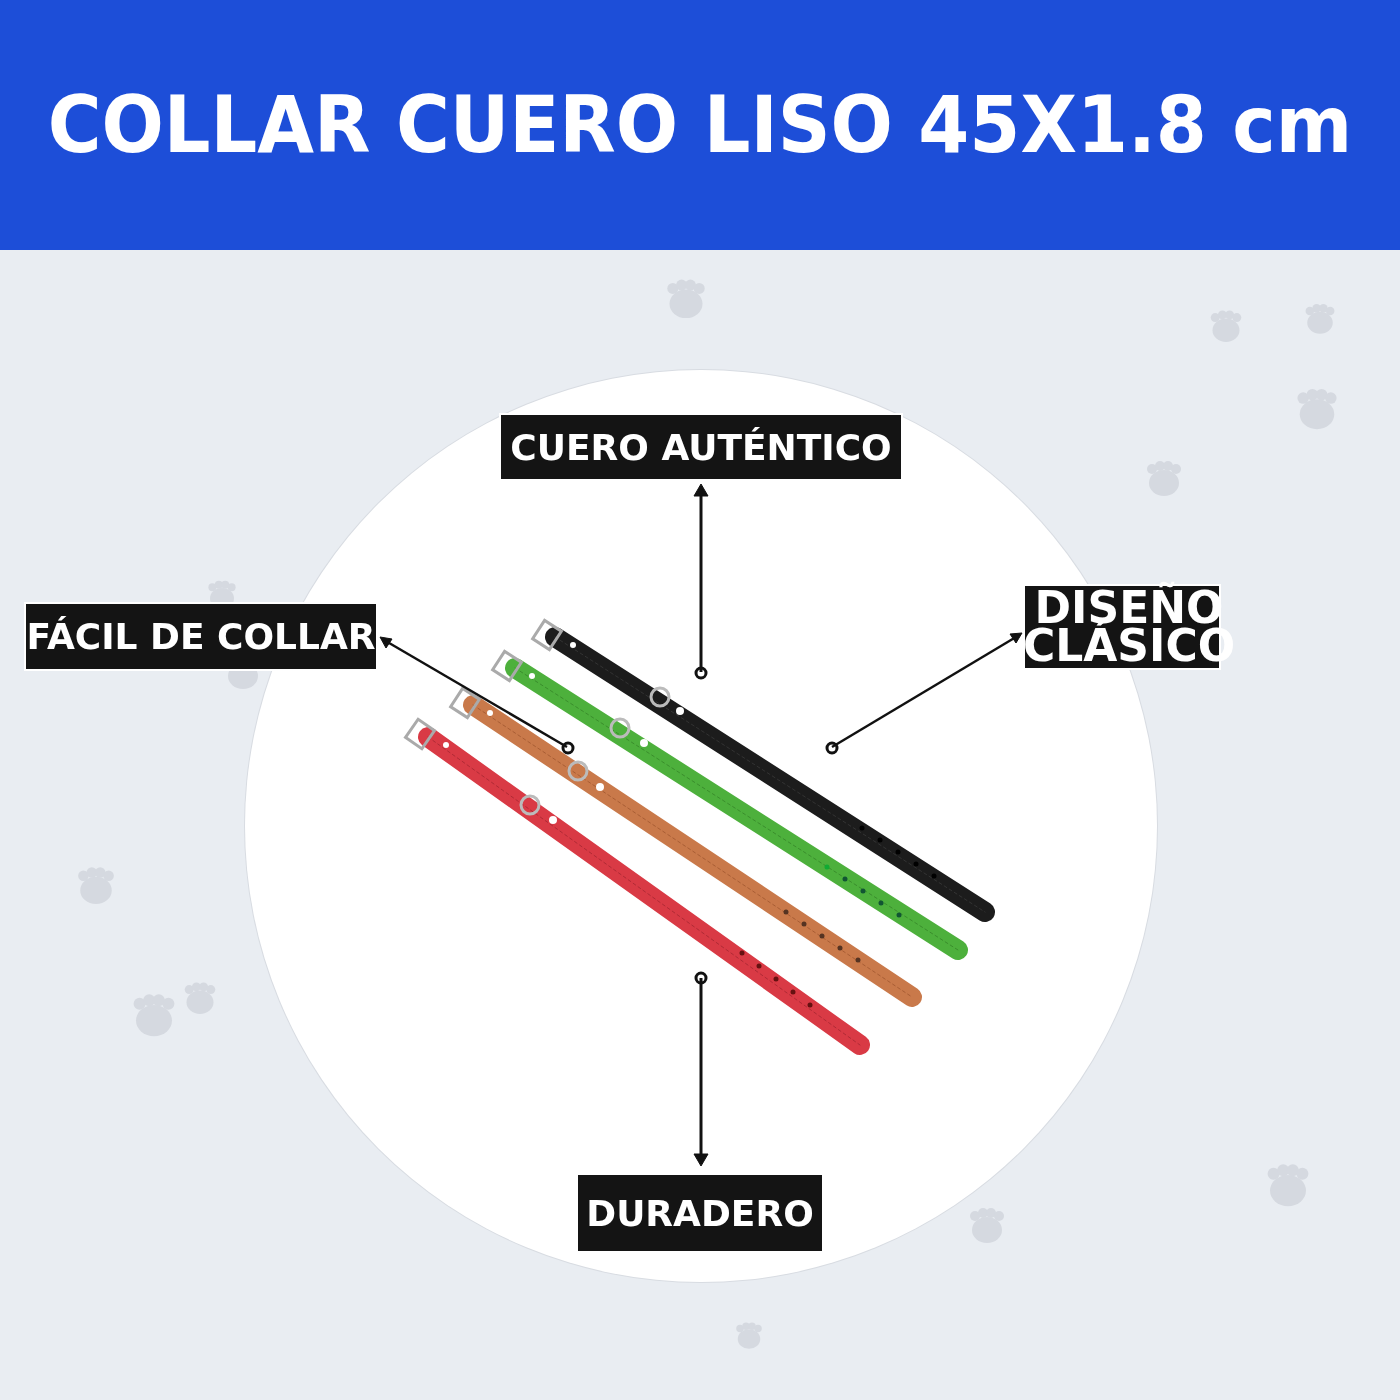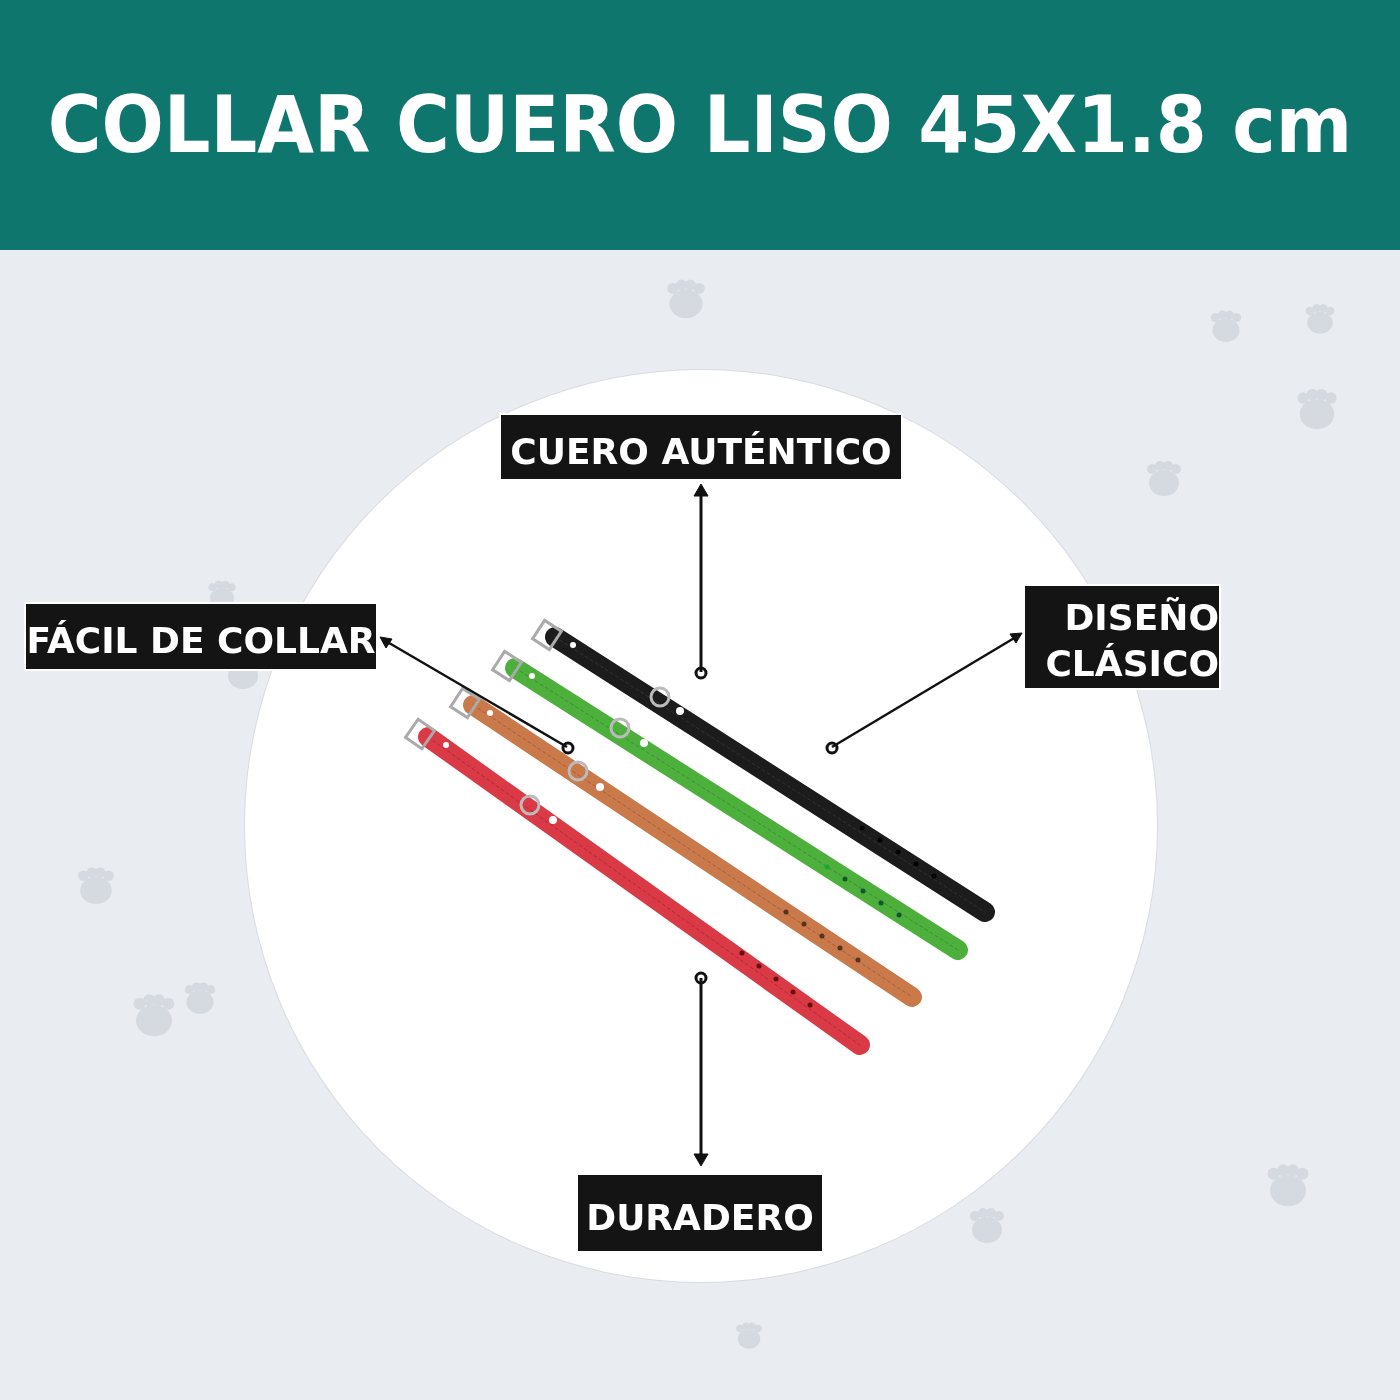--- a/index.html
+++ b/index.html
@@ -1,25 +1,25 @@
 <!DOCTYPE html>
 <html><head>
 <meta charset="utf-8">
 <style>
   html, body { margin: 0; padding: 0; }
   body { width: 1400px; height: 1400px; position: relative; overflow: hidden; background: #e9edf2; font-family: "DejaVu Sans", "Liberation Sans", sans-serif; }
-  .header { position: absolute; left: 0; top: 0; width: 1400px; height: 250px; background: #0f766e; display: flex; align-items: center; justify-content: center; }
+  .header { position: absolute; left: 0; top: 0; width: 1400px; height: 250px; background: #1d4ed8; display: flex; align-items: center; justify-content: center; }
   .header h1 { margin: 0; color: #fff; font-size: 78px; font-weight: bold; letter-spacing: 0px; transform: scaleX(0.94); white-space: nowrap; font-family: "DejaVu Sans", sans-serif; }
   .bg-area { position: absolute; left: 0; top: 250px; width: 1400px; height: 1150px; background: #e9edf2; }
   .circle { position: absolute; left: 245px; top: 370px; width: 912px; height: 912px; border-radius: 50%; background: #fff; box-shadow: 0 0 0 1px #d8dce2; }
   .label { position: absolute; background: #141414; color: #fff; font-weight: bold; font-family: "DejaVu Sans", sans-serif; box-shadow: 0 0 0 2px #fff; display: flex; align-items: center; justify-content: center; white-space: nowrap; }
-  .label span { display: block; margin-top: 8px; }
+  .label span { display: block; }
   .lbl-top { left: 501px; top: 415px; width: 400px; height: 64px; font-size: 36px; }
   .lbl-left { left: 26px; top: 604px; width: 350px; height: 65px; font-size: 36px; }
-  .lbl-right { left: 1025px; top: 586px; width: 194px; height: 102px; font-size: 36px; line-height: 38px; flex-direction: column; align-items: flex-end; padding-left: 14px; box-sizing: border-box; }
+  .lbl-right { left: 1025px; top: 586px; width: 194px; height: 82px; font-size: 44px; line-height: 38px; flex-direction: column; align-items: center; padding-left: 14px; box-sizing: border-box; }
   .lbl-bottom { left: 578px; top: 1175px; width: 244px; height: 76px; font-size: 36px; }
   .overlay { position: absolute; left: 0; top: 0; width: 1400px; height: 1400px; pointer-events: none; }
 </style>
 </head>
 <body>
 
 <div class="header">
   <h1>COLLAR CUERO LISO 45X1.8 cm</h1>
 </div>
 

